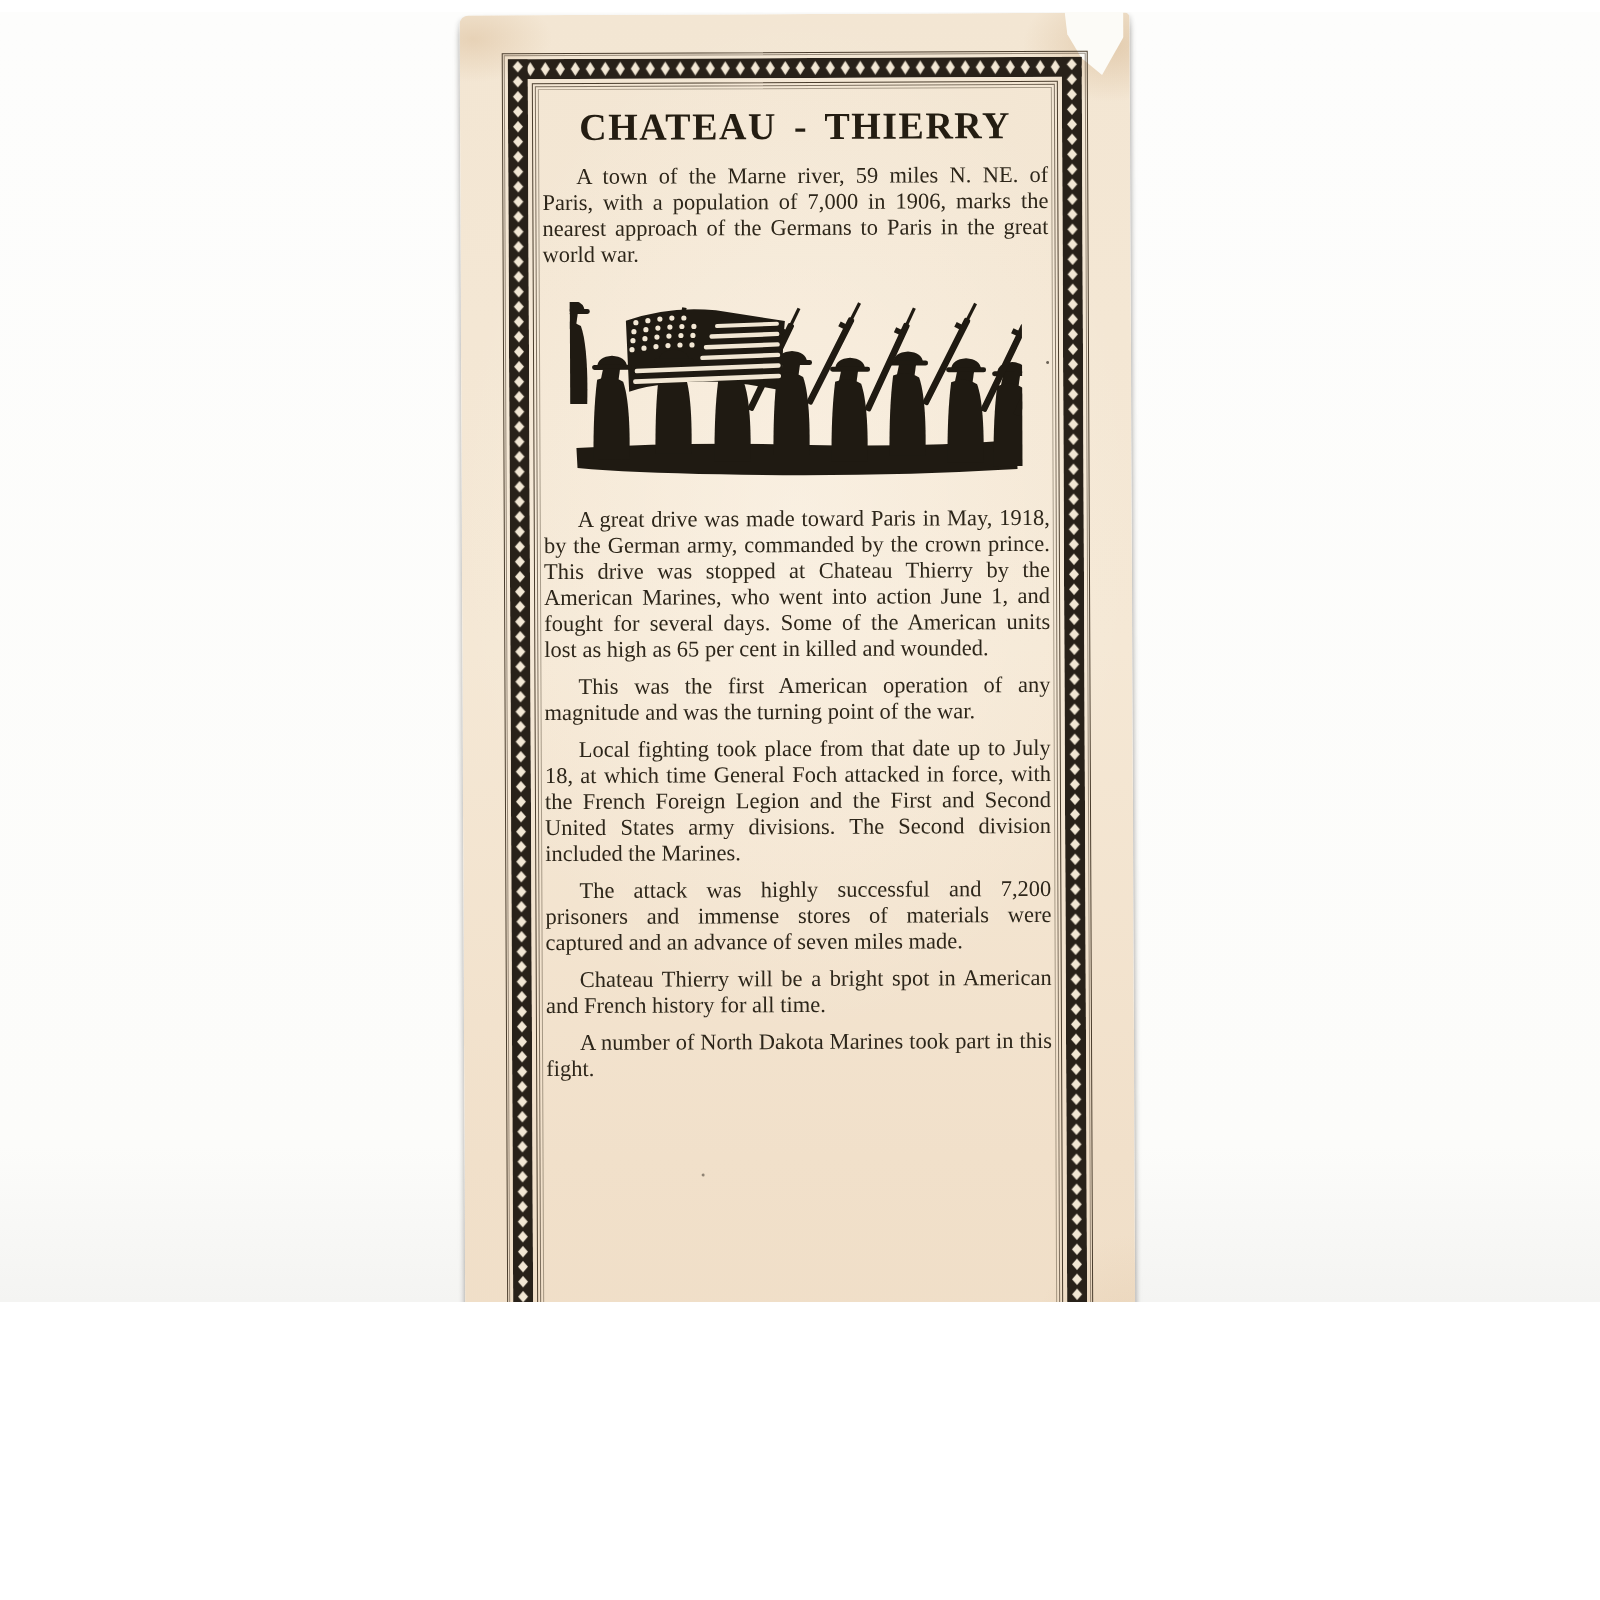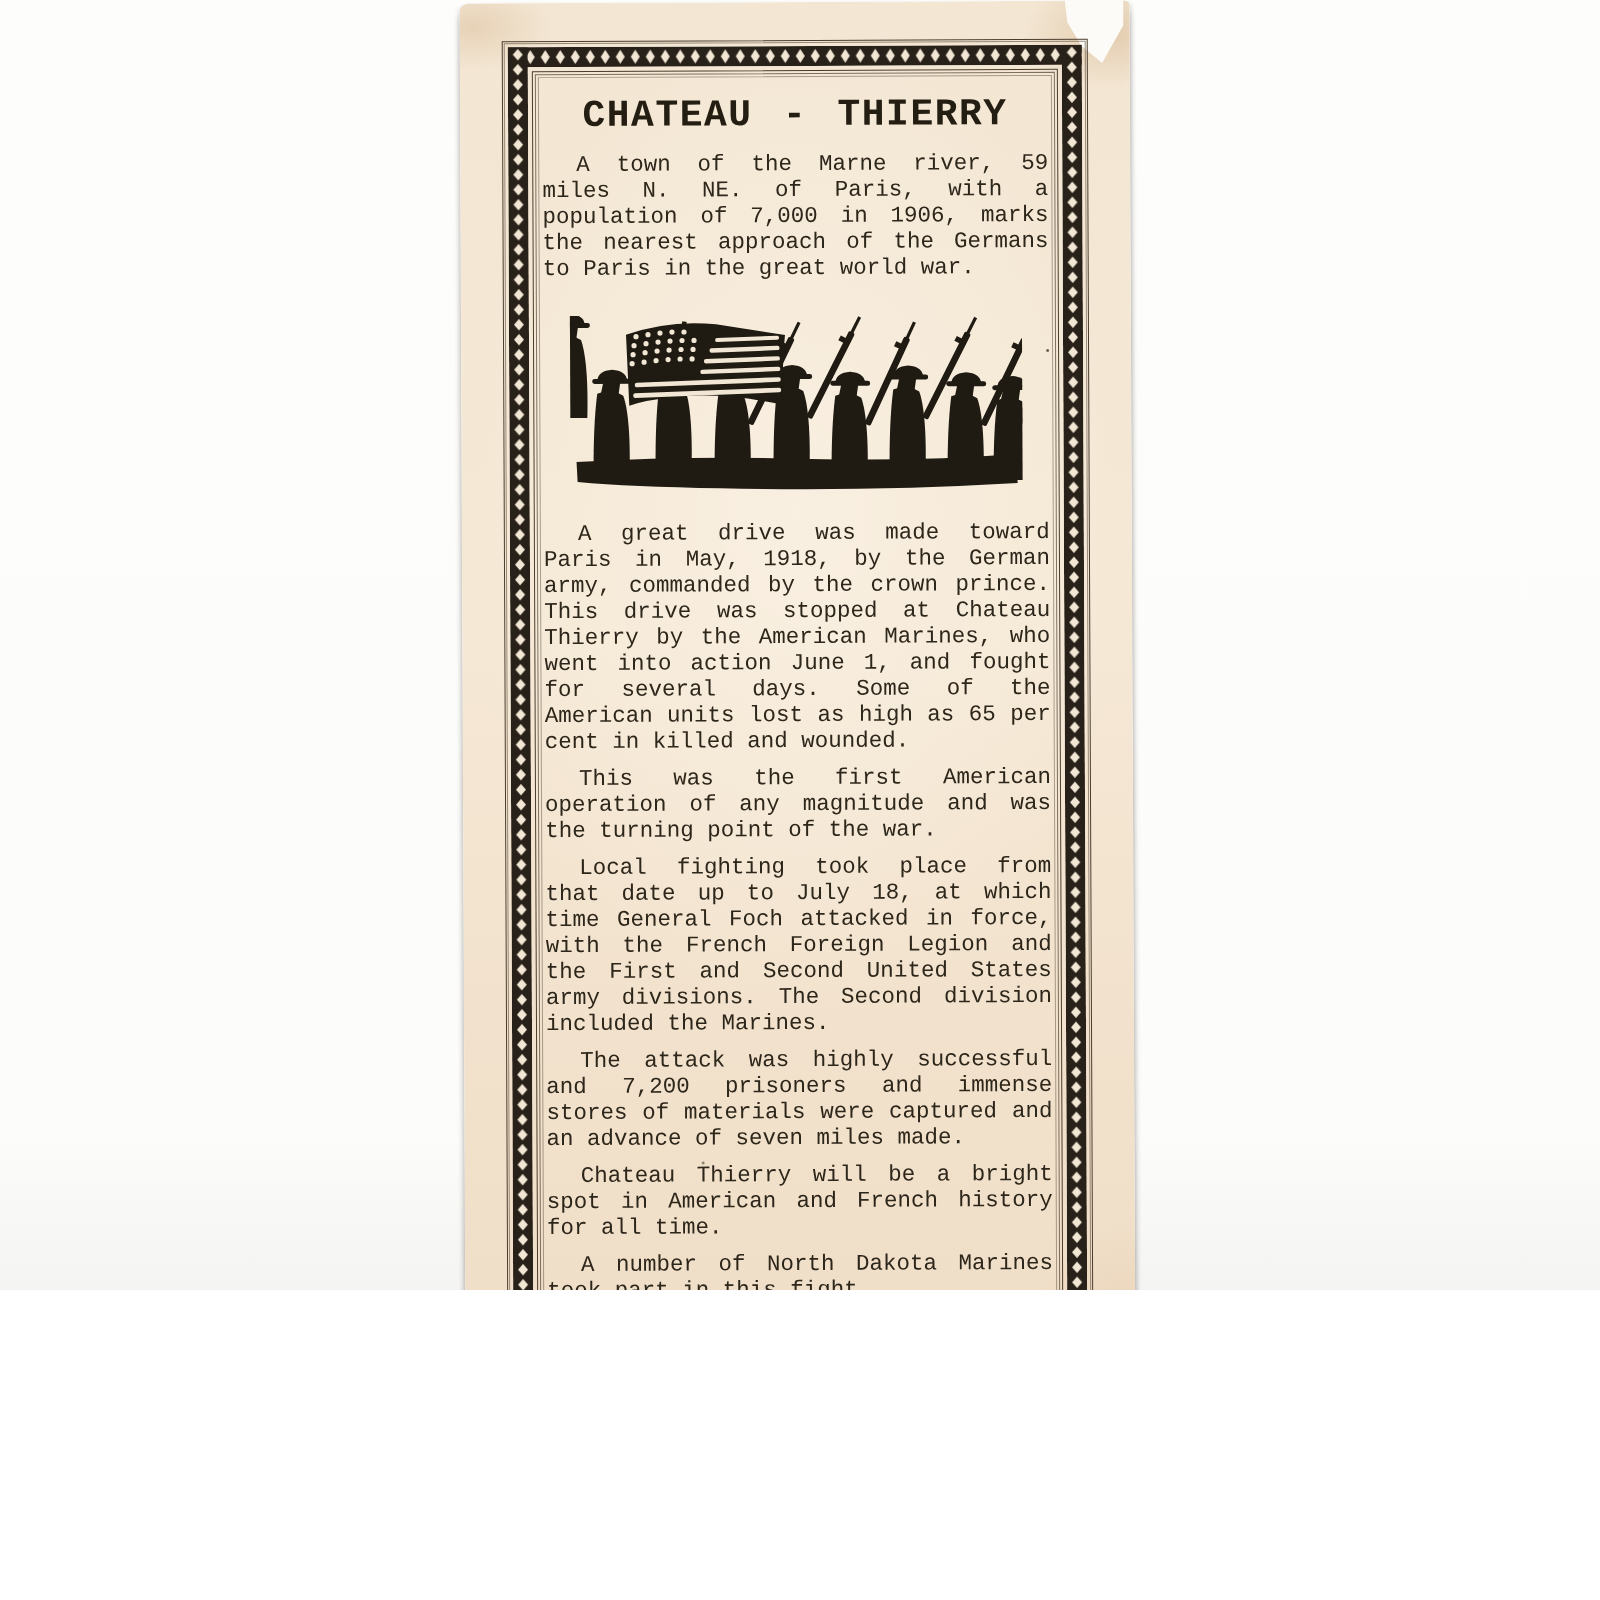--- a/index.html
+++ b/index.html
@@ -1,21 +1,22 @@
 <!DOCTYPE html>
 <html><head>
 <meta charset="utf-8">
 <style>
   html,body{margin:0;padding:0;}
   .page{
     position:relative;
     width:1600px;height:1290px;
     background:linear-gradient(180deg,#fdfdfc 0%,#fcfcfa 88%,#f4f4f2 100%);
     overflow:hidden;
-    font-family:Liberation Mono, monospace;
+    font-family:Liberation Serif, serif;
+    margin-top:12px;
   }
   .card{
     position:absolute;left:463px;top:2px;width:670px;height:1588px;
     border-radius:9px 5px 27px 19px;
     transform:rotate(-0.25deg);
     background:
       radial-gradient(140px 60px at 21% 97.5%, rgba(201,160,116,0.50), rgba(201,160,116,0) 72%),
       radial-gradient(95px 45px  at 9%  99%,  rgba(196,152,108,0.48), rgba(196,152,108,0) 72%),
       radial-gradient(230px 80px at 36% 99.5%,rgba(208,170,125,0.34), rgba(208,170,125,0) 75%),
       radial-gradient(150px 200px at 99.5% 86%,rgba(216,184,146,0.34), rgba(216,184,146,0) 72%),

